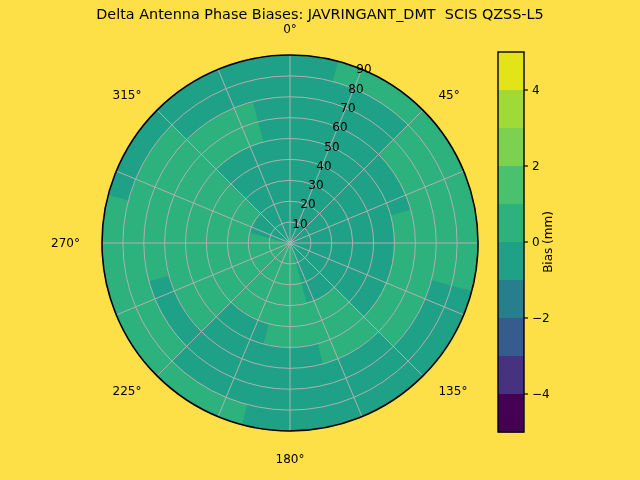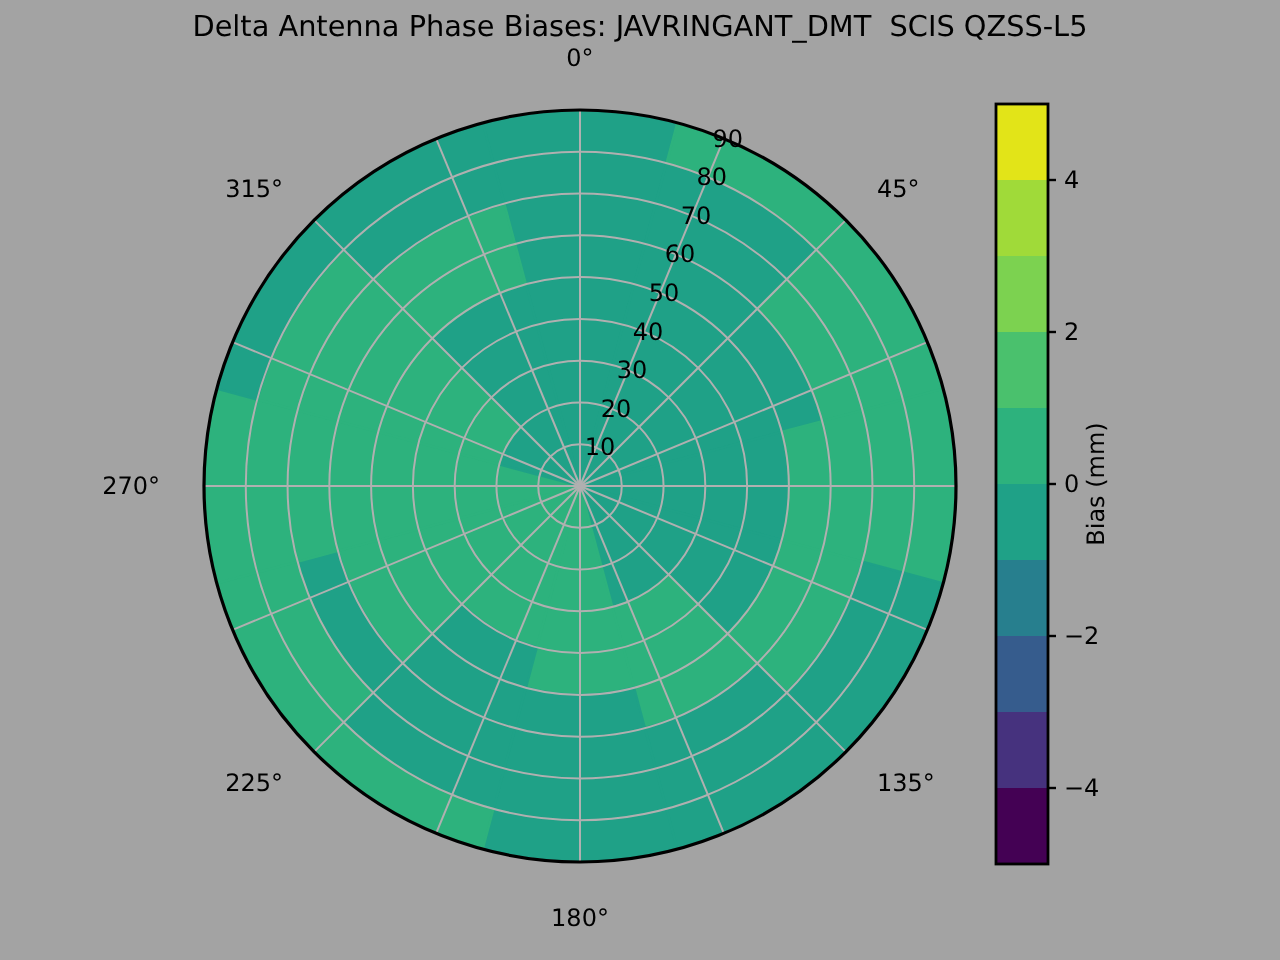--- a/index.html
+++ b/index.html
@@ -12,21 +12,21 @@
     height: 480px;
     font-family: "DejaVu Sans", sans-serif;
     overflow: hidden;
     position: relative;
   }
   #figure {
     position: absolute;
     left: 0; top: 0;
     width: 640px;
     height: 480px;
-    background: #a3a3a3;
+    background: #fde047;
   }
   #title {
     position: absolute;
     left: 0;
     top: 6px;
     width: 640px;
     text-align: center;
     font-size: 14.4px;
     color: #000000;
     letter-spacing: 0px;

